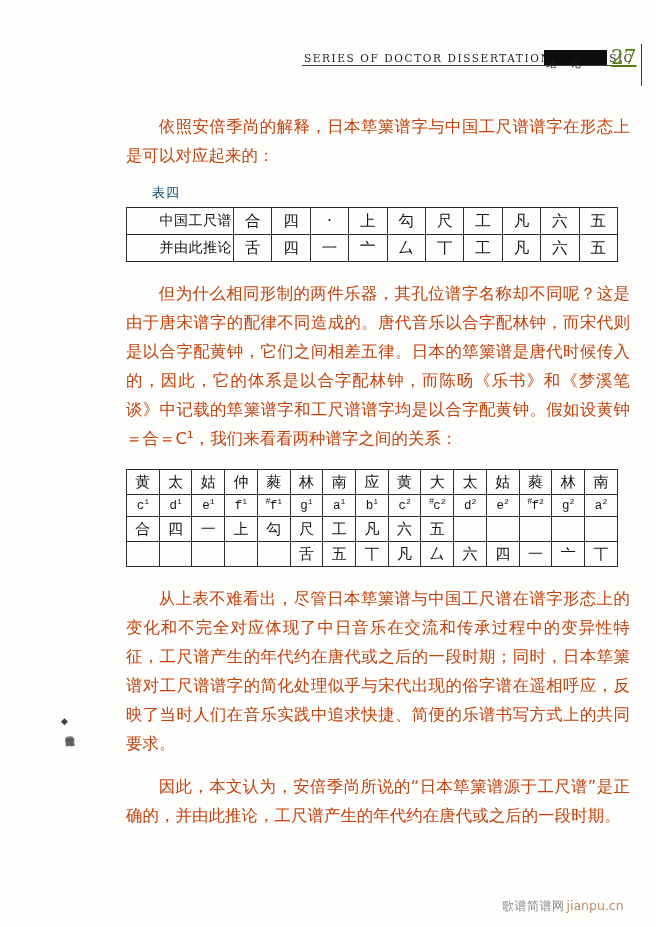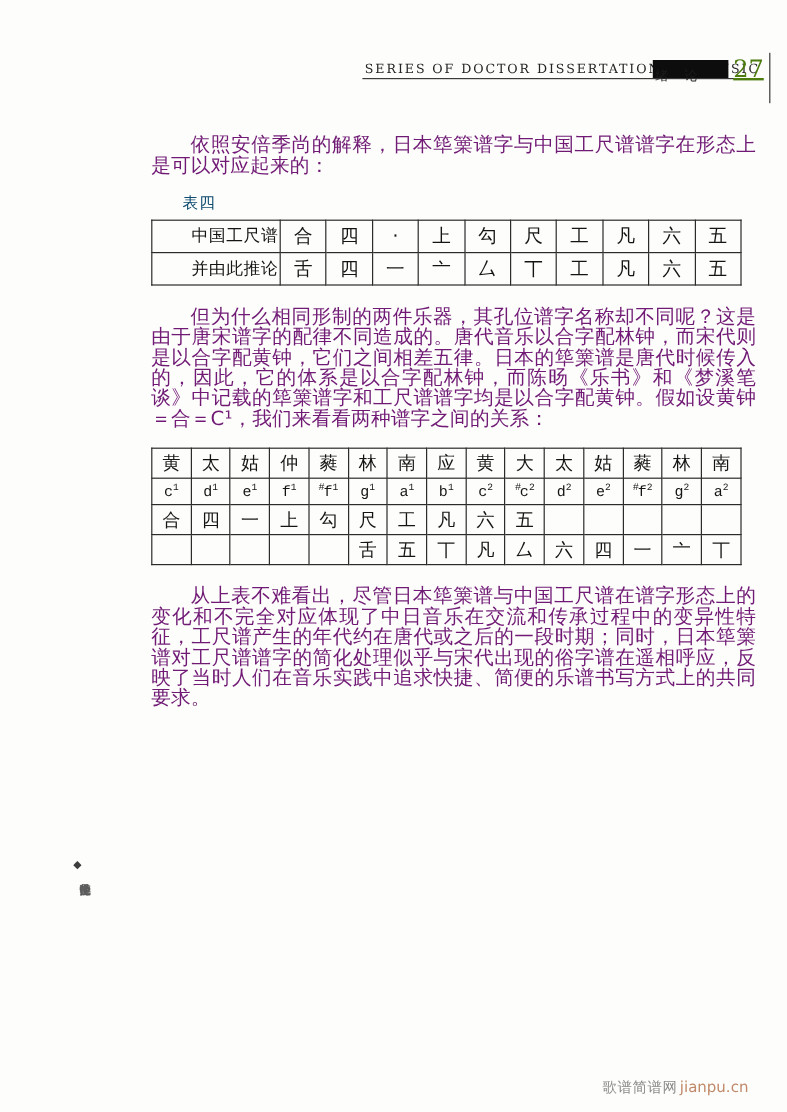--- a/index.html
+++ b/index.html
@@ -81,25 +81,25 @@
   
   .body {
     position: absolute;
     left: 126px;
     top: 112px;
     width: 504px;
   }
   p.para {
     margin: 0 0 0 0;
     font-size: 16.4px;
-    line-height: 17px;
+    line-height: 29px;
     text-align: justify;
     text-justify: inter-ideograph;
     letter-spacing: 0.1px;
-    color: #701a75;
+    color: #c2410c;
     font-family: "DejaVu Sans", "Liberation Sans", sans-serif;
   }
   p.para.indent { text-indent: 2em; }
   .gap-a { height: 14px; }
   .gap-b { height: 17px; }
   .gap-c { height: 16px; }
   .gap-d { height: 17px; }
   .gap-e { height: 14px; }
 
   .table-caption {
@@ -335,20 +335,21 @@
           </tr>
       </tbody>
     </table>
 
     <div class="gap-d"></div>
 
     <p class="para indent">从上表不难看出，尽管日本筚篥谱与中国工尺谱在谱字形态上的变化和不完全对应体现了中日音乐在交流和传承过程中的变异性特征，工尺谱产生的年代约在唐代或之后的一段时期；同时，日本筚篥谱对工尺谱谱字的简化处理似乎与宋代出现的俗字谱在遥相呼应，反映了当时人们在音乐实践中追求快捷、简便的乐谱书写方式上的共同要求。</p>
 
     <div class="gap-e"></div>
 
+    <p class="para indent">因此，本文认为，安倍季尚所说的“日本筚篥谱源于工尺谱”是正确的，并由此推论，工尺谱产生的年代约在唐代或之后的一段时期。</p>
   </div>
 
   <div class="side-diamond">◆</div>
   <div class="side-mark">吴晓萍博士学位论文</div>
 
   <div class="watermark">
     <span class="wm-cn">歌谱简谱网</span><span class="wm-en">jianpu.cn</span>
   </div>
 
 </div>

